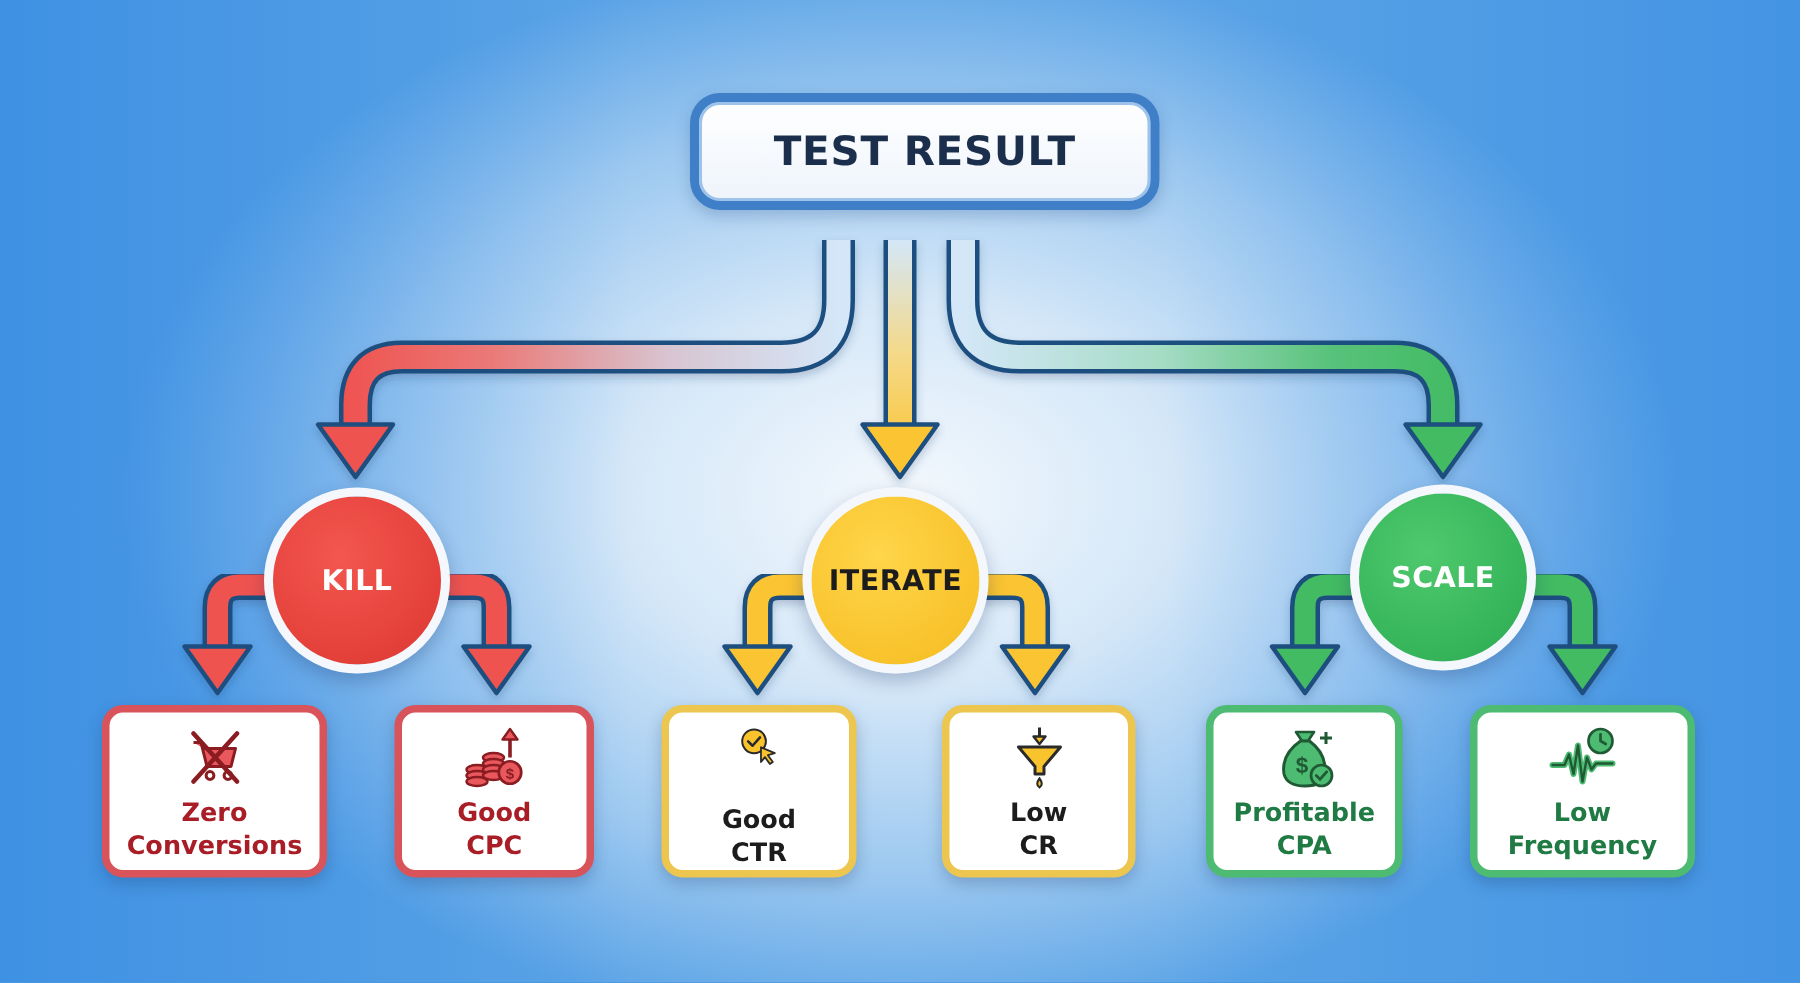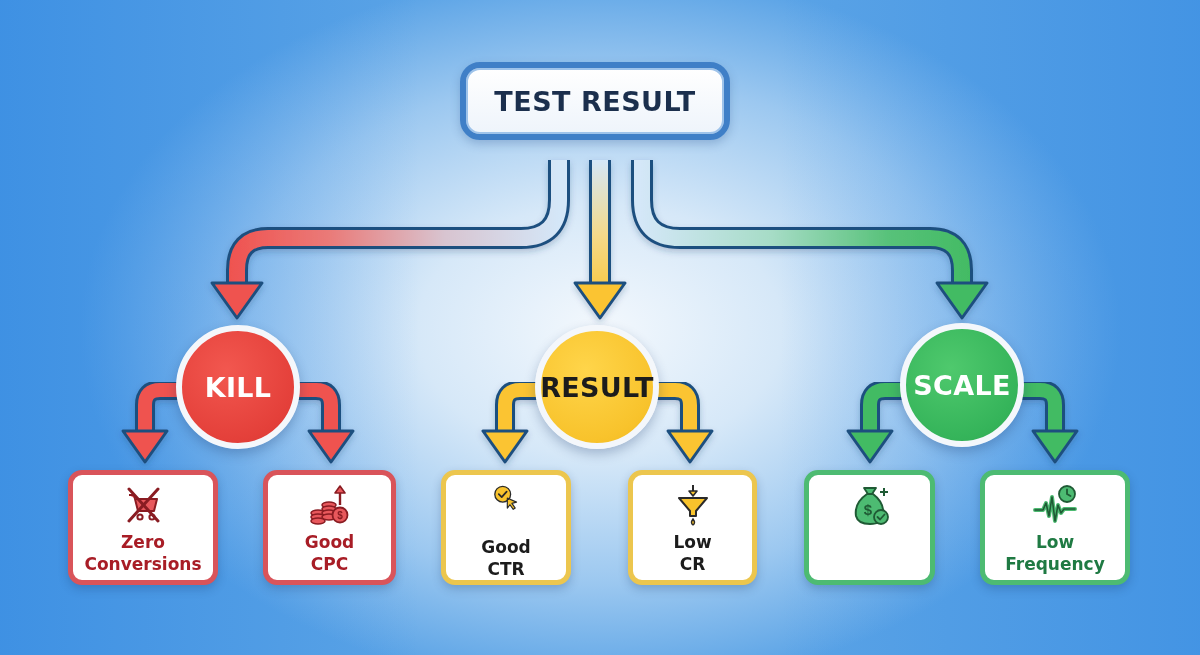--- a/index.html
+++ b/index.html
@@ -9,37 +9,37 @@
     background: radial-gradient(ellipse 520px 360px at 600px 330px, #f3f8fd 0%, #d6e8f8 35%, #9cc8f0 70%, #5aa3e6 100%),
                 #3f8fe0;
   }
   .bg-layer {
     position:absolute; inset:0;
     background: linear-gradient(90deg, rgba(40,130,225,0.55) 0%, rgba(40,130,225,0) 35%, rgba(40,130,225,0) 65%, rgba(40,130,225,0.45) 100%);
     pointer-events:none;
   }
   svg.flow { position:absolute; left:0; top:0; }
   .root-box {
-    position:absolute; left:460px; top:62px; width:270px; height:78px;
+    position:absolute; left:460px; top:62px; width:313px; height:78px;
     box-sizing:border-box;
     border:6px solid #3f7fc7; border-radius:20px;
     background: linear-gradient(180deg, #ffffff 0%, #eef4fb 100%);
     box-shadow: 0 4px 10px rgba(30,70,130,0.25), inset 0 0 0 2px #9ec3ea;
     display:flex; align-items:center; justify-content:center;
   }
   .root-box span {
     font-weight:bold; font-size:27px; color:#1b2f4d; letter-spacing:0.5px;
   }
   .circle {
     position:absolute; width:124px; height:124px; border-radius:50%;
     box-sizing:border-box; border:6px solid #f4f7fb;
     box-shadow: 0 5px 12px rgba(20,50,100,0.28);
     display:flex; align-items:center; justify-content:center;
   }
-  .circle span { font-weight:bold; font-size:27px; letter-spacing:0.3px; }
+  .circle span { font-weight:bold; font-size:19px; letter-spacing:0.3px; }
   .kill { left:176px; top:325px; background: radial-gradient(circle at 40% 35%, #f2574f 0%, #e4403a 70%, #d63733 100%); }
   .kill span { color:#ffffff; }
   .iterate { left:535px; top:325px; background: radial-gradient(circle at 40% 35%, #ffd54a 0%, #f8c32c 70%, #efb71d 100%); }
   .iterate span { color:#1c1c1c; }
   .scale { left:900px; top:323px; background: radial-gradient(circle at 40% 35%, #4fc96d 0%, #35b45a 70%, #2ea650 100%); }
   .scale span { color:#ffffff;text-align:right; }
 
   .leaf {
     position:absolute; top:470px; height:115px; box-sizing:border-box;
     border-radius:14px; background:#ffffff; border:5px solid;
@@ -135,21 +135,21 @@
 </svg>
 
 <div class="root-box">
   <span>TEST RESULT</span>
 </div>
 
 <div class="circle kill">
   <span>KILL</span>
 </div>
 <div class="circle iterate">
-  <span>RESULT</span>
+  <span>ITERATE</span>
 </div>
 <div class="circle scale">
   <span>SCALE</span>
 </div>
 
 <div class="leaf red" style="left:68px; width:150px;">
   <svg class="icon" viewBox="0 0 44 44">
     <path d="M8 12 L13 12 L17 28 L33 28 L36 16 L15 16" fill="#e8585c" stroke="#8a1c22" stroke-width="2" stroke-linejoin="round"></path>
     <circle cx="19" cy="34" r="2.6" fill="#fff" stroke="#8a1c22" stroke-width="2"></circle>
     <circle cx="31" cy="34" r="2.6" fill="#fff" stroke="#8a1c22" stroke-width="2"></circle>
@@ -210,20 +210,24 @@
 <div class="leaf green" style="left:804px; width:131px;">
   <svg class="icon" viewBox="0 0 44 44">
     <path d="M16 5 L28 5 L24 11 L20 11 Z" fill="#4dbb72" stroke="#1f5a34" stroke-width="1.8" stroke-linejoin="round"></path>
     <path d="M19 11 Q6 20 8 33 Q10 41 22 41 Q34 41 35 33 Q37 20 25 11 Z" fill="#4dbb72" stroke="#1f5a34" stroke-width="2" stroke-linejoin="round"></path>
     <text x="20" y="32" text-anchor="middle" font-size="15" font-weight="bold" fill="#1f5a34" font-family="Liberation Sans, sans-serif">$</text>
     <circle cx="33" cy="34" r="7" fill="#4dbb72" stroke="#1f5a34" stroke-width="1.8"></circle>
     <path d="M29.5 34 L32 36.5 L36.5 31.5" fill="none" stroke="#1f5a34" stroke-width="1.8" stroke-linecap="round"></path>
     <line x1="36" y1="5" x2="36" y2="13" stroke="#1f5a34" stroke-width="2"></line>
     <line x1="32" y1="9" x2="40" y2="9" stroke="#1f5a34" stroke-width="2"></line>
   </svg>
+  <div class="label">
+    <span class="l1">Profitable</span>
+    <span class="l2">CPA</span>
+  </div>
 </div>
 
 <div class="leaf green" style="left:980px; width:150px;">
   <svg class="icon" viewBox="0 0 44 44" style="width:52px;">
     <path d="M2 27 L10 27 L13 20 L16 33 L19 14 L22 38 L25 22 L28 30 L31 26 L42 26" fill="none" stroke="#4dbb72" stroke-width="4" stroke-linejoin="round" stroke-linecap="round"></path>
     <path d="M2 27 L10 27 L13 20 L16 33 L19 14 L22 38 L25 22 L28 30 L31 26 L42 26" fill="none" stroke="#1f5a34" stroke-width="1.6" stroke-linejoin="round" stroke-linecap="round"></path>
     <circle cx="34" cy="11" r="8" fill="#4dbb72" stroke="#1f5a34" stroke-width="1.8"></circle>
     <path d="M34 6.5 L34 11 L37.5 13" fill="none" stroke="#1f5a34" stroke-width="1.8" stroke-linecap="round"></path>
   </svg>
   <div class="label">

